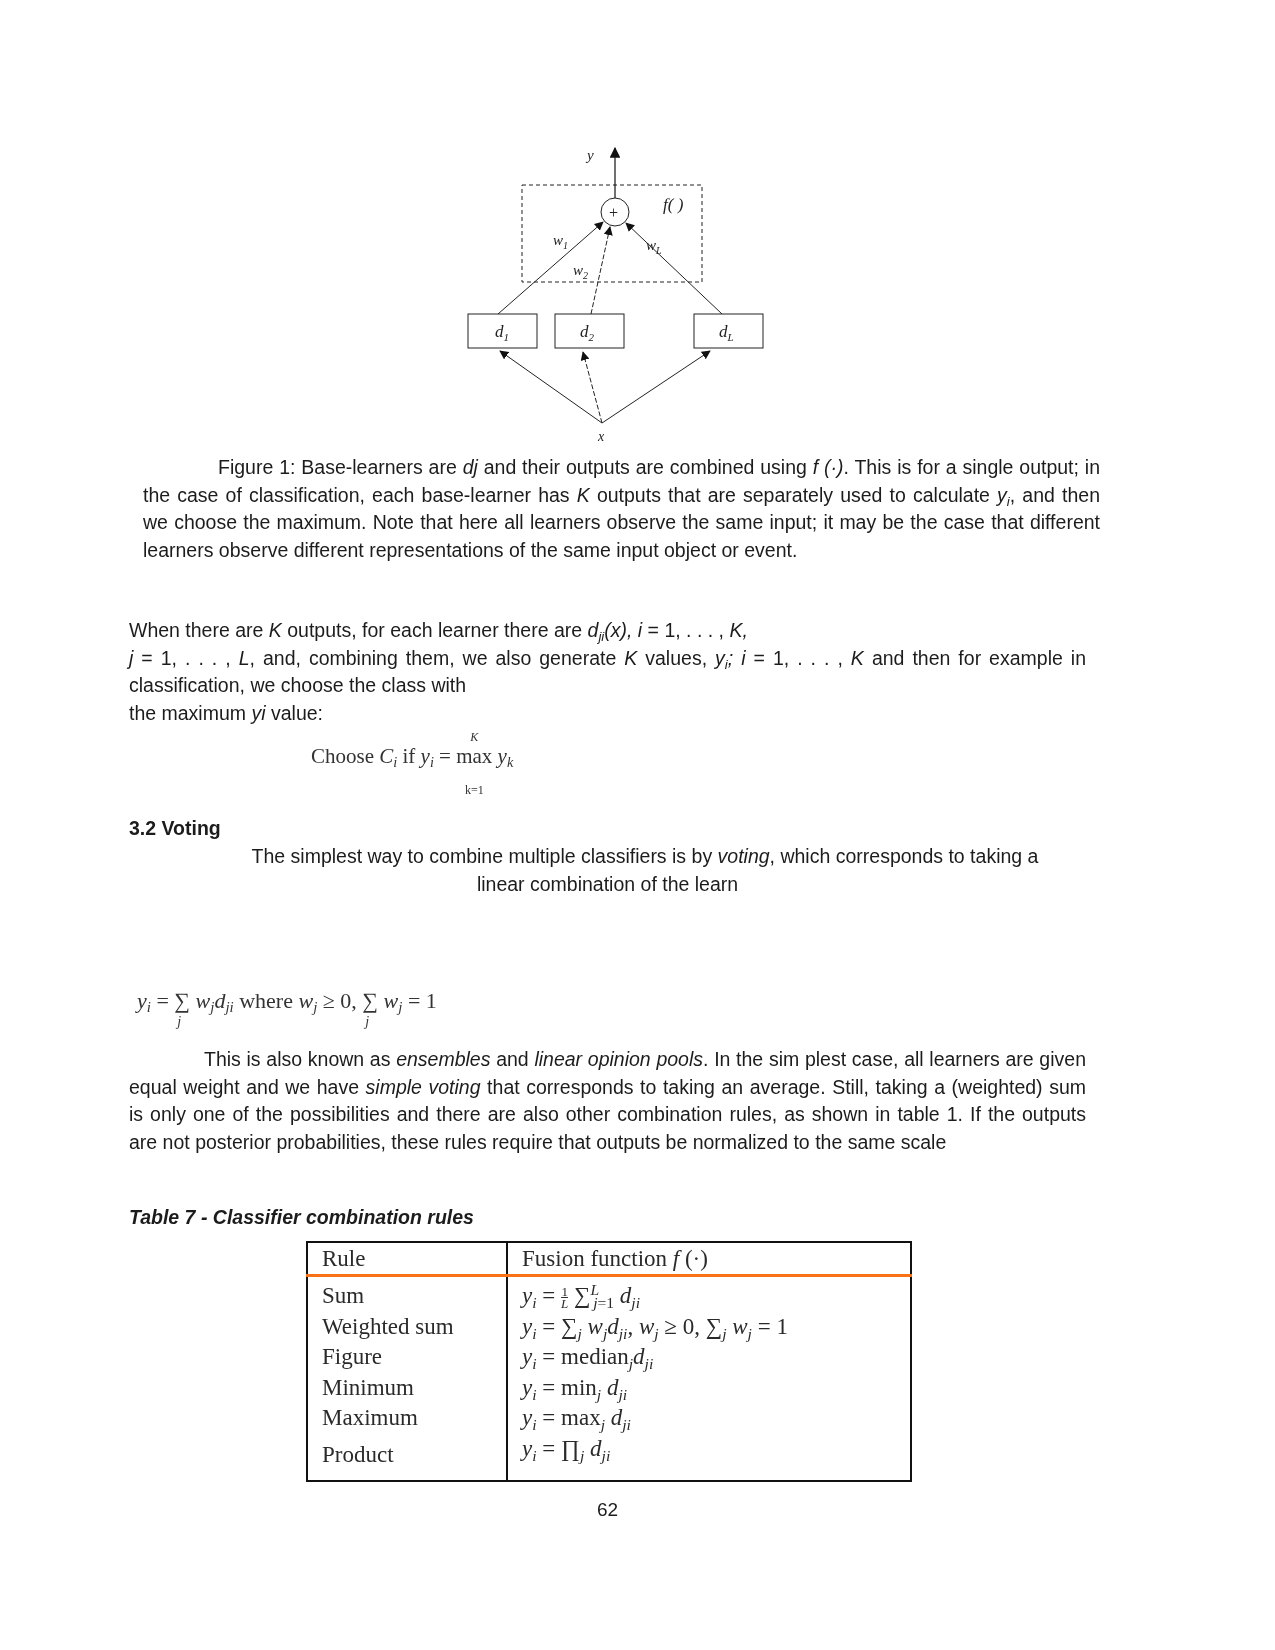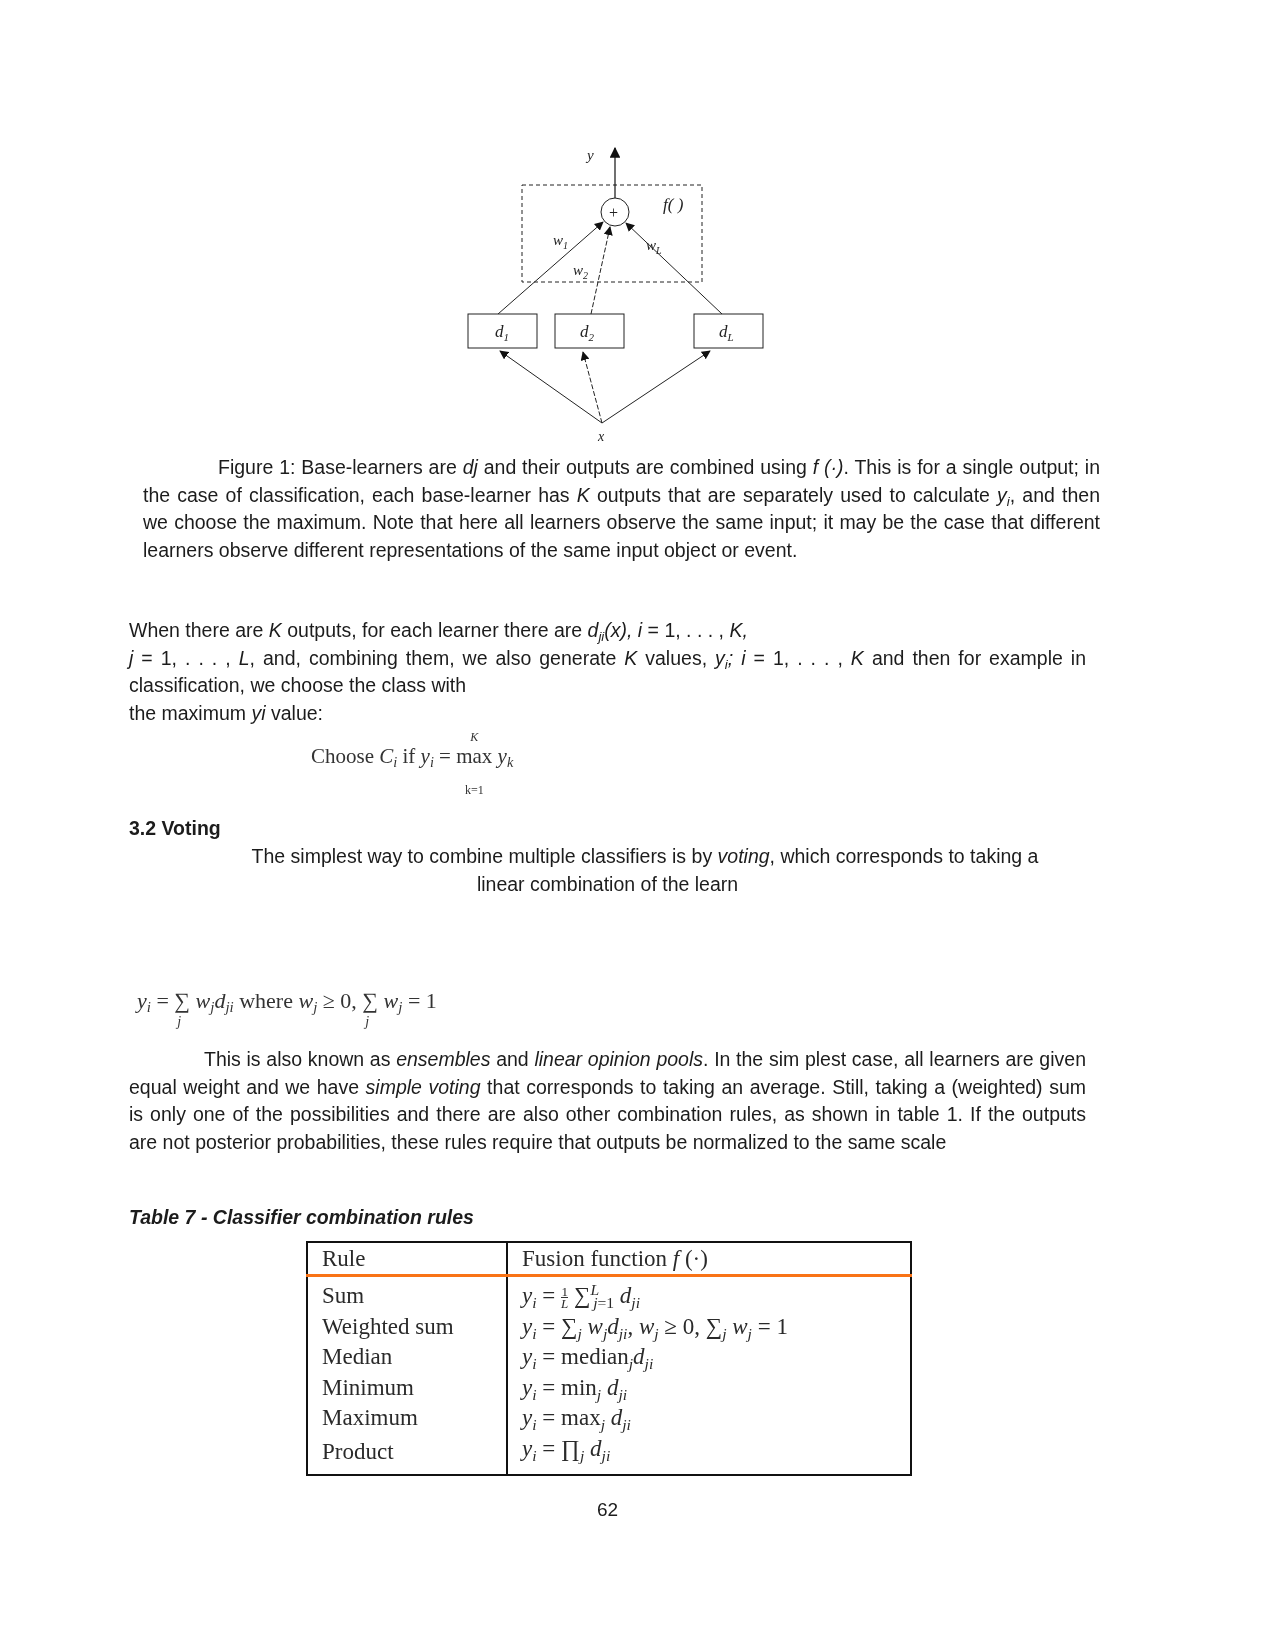--- a/index.html
+++ b/index.html
@@ -114,31 +114,31 @@
   <tbody>
     <tr style="height:32px;">
       <td class="c1" style="padding-top:4px;">Sum</td>
       <td style="padding-top:4px;"><i>y<sub>i</sub></i> = <span style="display:inline-block;font-size:13px;line-height:11px;vertical-align:middle;text-align:center;"><span style="display:block;border-bottom:1px solid #333;">1</span><i>L</i></span> ∑<sup><i>L</i></sup><sub style="margin-left:-6px;text-align:right;"><i>j</i>=1</sub> <i>d<sub>ji</sub></i></td>
     </tr>
     <tr>
       <td class="c1">Weighted sum</td>
       <td><i>y<sub>i</sub></i> = ∑<sub><i>j</i></sub> <i>w<sub>j</sub>d<sub>ji</sub></i>, <i>w<sub>j</sub></i> ≥ 0, ∑<sub><i>j</i></sub> <i>w<sub>j</sub></i> = 1</td>
     </tr>
     <tr>
-      <td class="c1">Median</td>
+      <td class="c1">Figure</td>
       <td><i>y<sub>i</sub></i> = median<sub><i>j</i></sub><i>d<sub>ji</sub></i></td>
     </tr>
     <tr>
       <td class="c1">Minimum</td>
       <td><i>y<sub>i</sub></i> = min<sub><i>j</i></sub> <i>d<sub>ji</sub></i></td>
     </tr>
     <tr>
       <td class="c1">Maximum</td>
       <td><i>y<sub>i</sub></i> = max<sub><i>j</i></sub> <i>d<sub>ji</sub></i></td>
     </tr>
     <tr style="height:34px;">
       <td class="c1" style="padding-bottom:4px;">Product</td>
-      <td style="padding-bottom:10px;"><i>y<sub>i</sub></i> = ∏<sub><i>j</i></sub> <i>d<sub>ji</sub></i></td>
+      <td style="padding-bottom:16px;"><i>y<sub>i</sub></i> = ∏<sub><i>j</i></sub> <i>d<sub>ji</sub></i></td>
     </tr>
   </tbody>
 </table>
 
 <div class="abs para page-num">62</div>
 
 </body></html>

